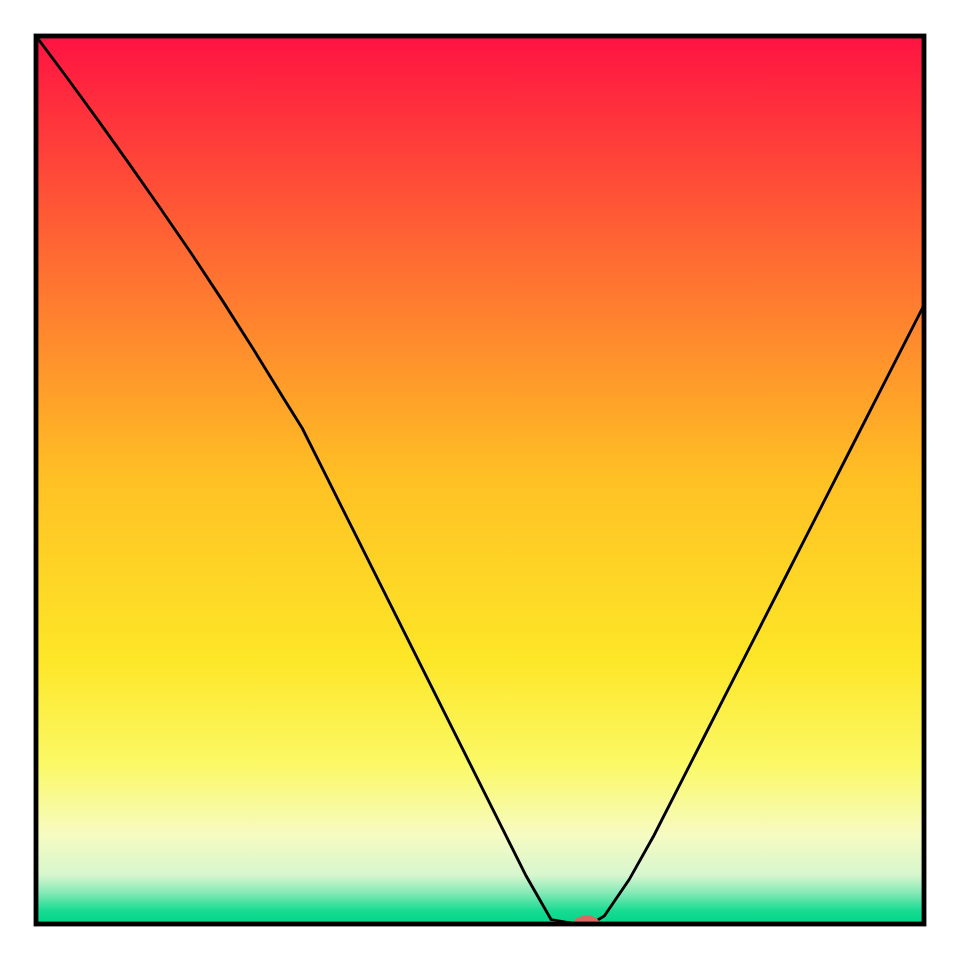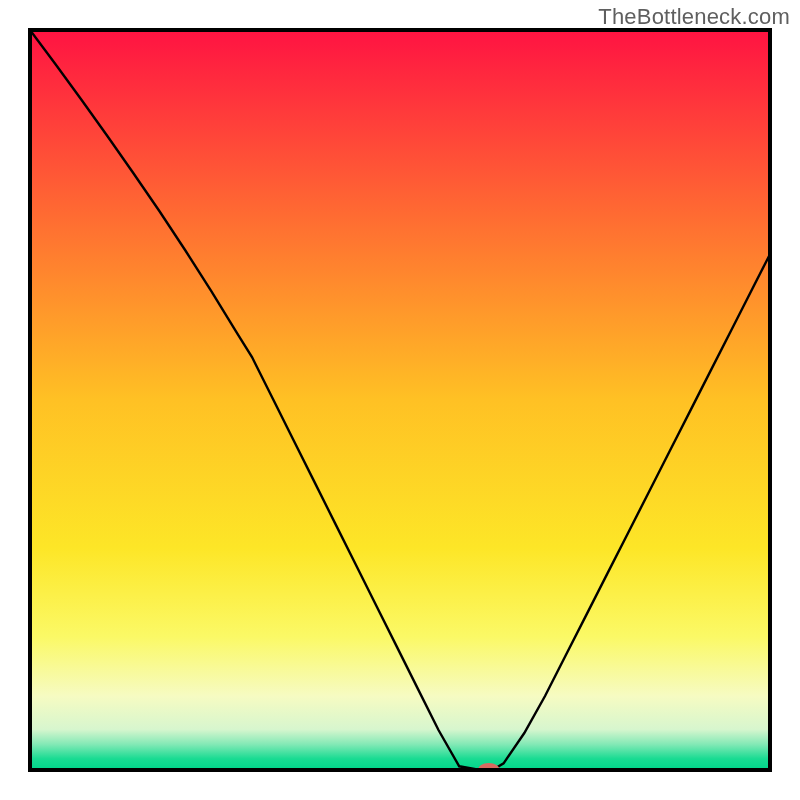--- a/index.html
+++ b/index.html
@@ -26,21 +26,20 @@
     z-index: 10;
   }
   svg {
     display: block;
   }
 </style>
 </head>
 <body>
 
 <div class="chart-container">
-  <div class="watermark">TheBottleneck.com</div>
   <svg id="chart-svg" width="800" height="800" viewBox="0 0 800 800">
     <defs>
       <linearGradient id="bg-grad" x1="0" y1="0" x2="0" y2="1">
           <stop offset="0%" stop-color="#ff1342"></stop>
           <stop offset="25%" stop-color="#ff6b32"></stop>
           <stop offset="50%" stop-color="#ffc124"></stop>
           <stop offset="70%" stop-color="#fde627"></stop>
           <stop offset="82%" stop-color="#fbf966"></stop>
           <stop offset="90%" stop-color="#f6fbc2"></stop>
           <stop offset="94.5%" stop-color="#d7f6ce"></stop>

